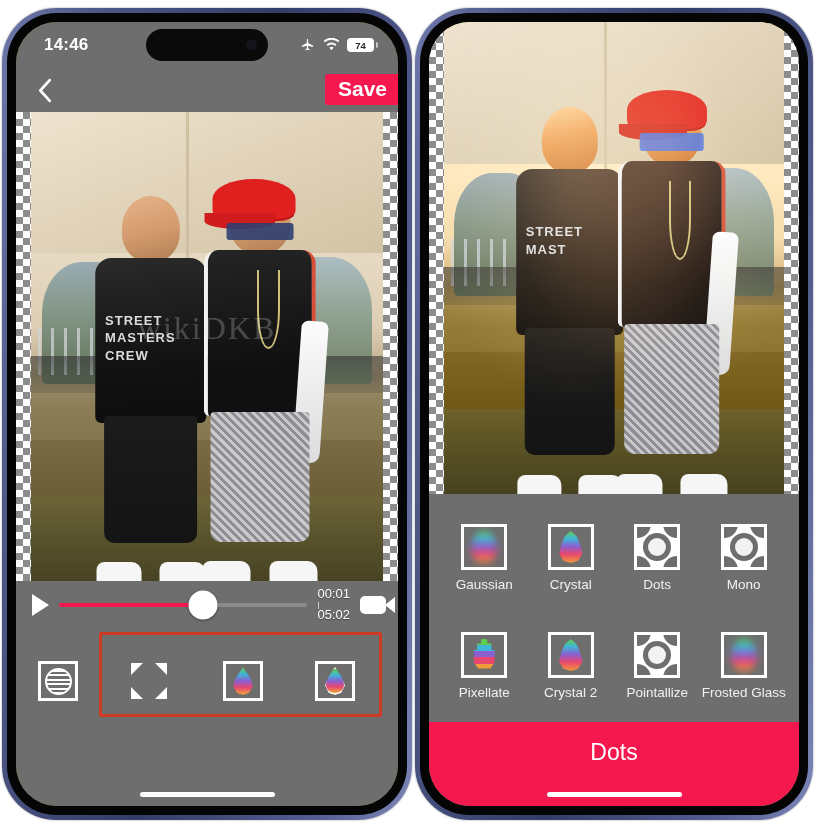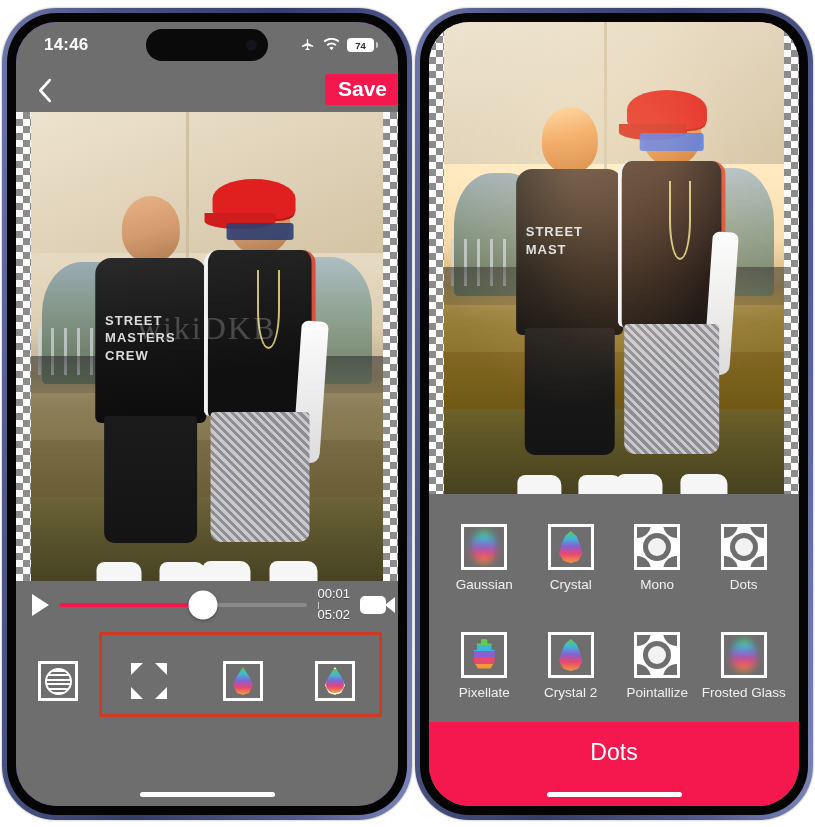--- a/index.html
+++ b/index.html
@@ -21,21 +21,21 @@
   }
   .phone.left  { left: 2px;   width: 410px; }
   .phone.right { left: 415px; width: 398px; }
 
   .bezel {
     position: relative; width: 100%; height: 100%;
     background: #050505; border-radius: 49px; padding: 9px;
   }
   .screen {
     position: relative; width: 100%; height: 100%;
-    background: #6d28d9; border-radius: 41px; overflow: hidden;
+    background: #4d7c0f; border-radius: 41px; overflow: hidden;
     display: flex; flex-direction: column;
   }
 
   
   .statusbar {
     position: relative; height: 46px; flex: 0 0 46px;
     background: #6e6e6e; color: #fff;
     display: flex; align-items: center; justify-content: space-between;
     padding: 0 24px 0 28px;
   }
@@ -436,33 +436,33 @@
               <div class="fcell">
                 <span class="fbox" style="border-color:#fff">
                   <span class="dotsicon">
                     <i class="q tl"></i>
                     <i class="q tr"></i>
                     <i class="q bl"></i>
                     <i class="q br"></i>
                     <i class="c"></i>
                   </span>
                 </span>
-                <span class="flabel">Mono</span>
+                <span class="flabel">Dots</span>
               </div>
               <div class="fcell">
                 <span class="fbox" style="border-color:#fff">
                   <span class="dotsicon">
                     <i class="q tl"></i>
                     <i class="q tr"></i>
                     <i class="q bl"></i>
                     <i class="q br"></i>
                     <i class="c"></i>
                   </span>
                 </span>
-                <span class="flabel">Dots</span>
+                <span class="flabel">Mono</span>
               </div>
               <div class="fcell">
                 <span class="fbox">
                   <span class="egg pixel"></span>
                 </span>
                 <span class="flabel">Pixellate</span>
               </div>
               <div class="fcell">
                 <span class="fbox">
                   <span class="egg crystal"></span>

